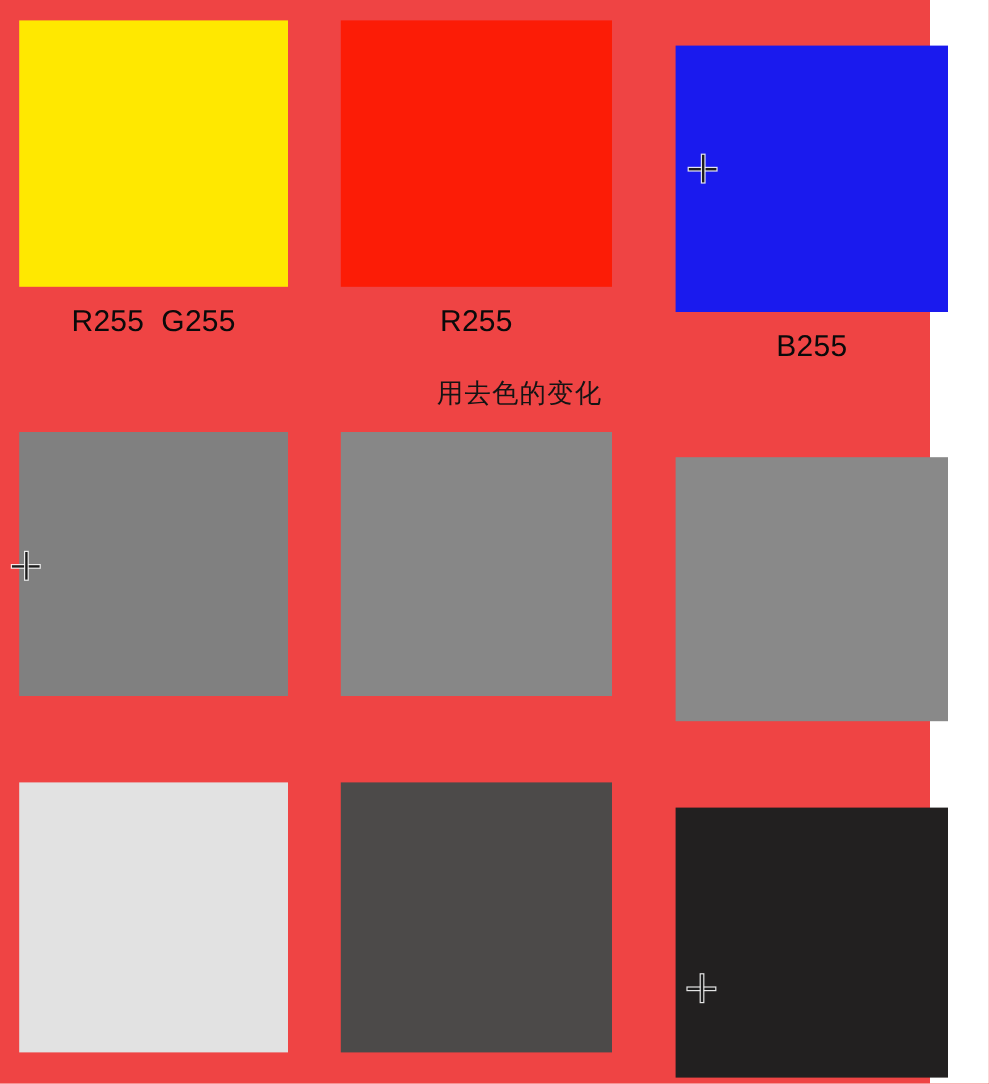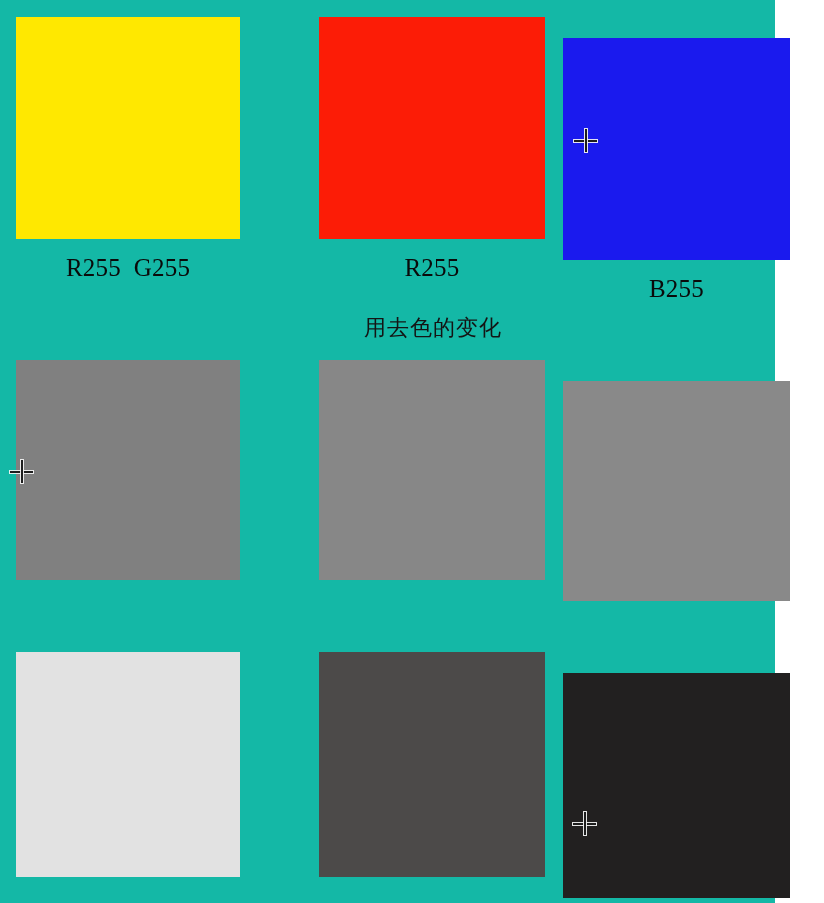--- a/index.html
+++ b/index.html
@@ -15,41 +15,40 @@
     position: relative;
     overflow: hidden;
   }
 
   .sheet {
     position: absolute;
     left: 0;
     top: 0;
     width: 775px;
     height: 903px;
-    background: #14b8a6;
-    font-family: Liberation Serif, serif;
+    background: #ef4444;
   }
 
   
   .swatch-row {
     position: absolute;
     left: 0;
     width: 824px;
     height: 0;
   }
 
   .swatch {
     position: absolute;
     top: 0;
     box-sizing: border-box;
   }
 
   
   .col-0 { left: 16px;  width: 224px; }
-  .col-1 { left: 319px; width: 226px; }
+  .col-1 { left: 284px; width: 226px; }
   .col-2 { left: 563px; width: 227px; margin-top: 21px; }
 
   
   #row-primary            { top: 17px; }
   #row-primary .swatch    { height: 222px; }
 
   
   #row-desaturated         { top: 360px; }
   #row-desaturated .swatch { height: 220px; }
 

